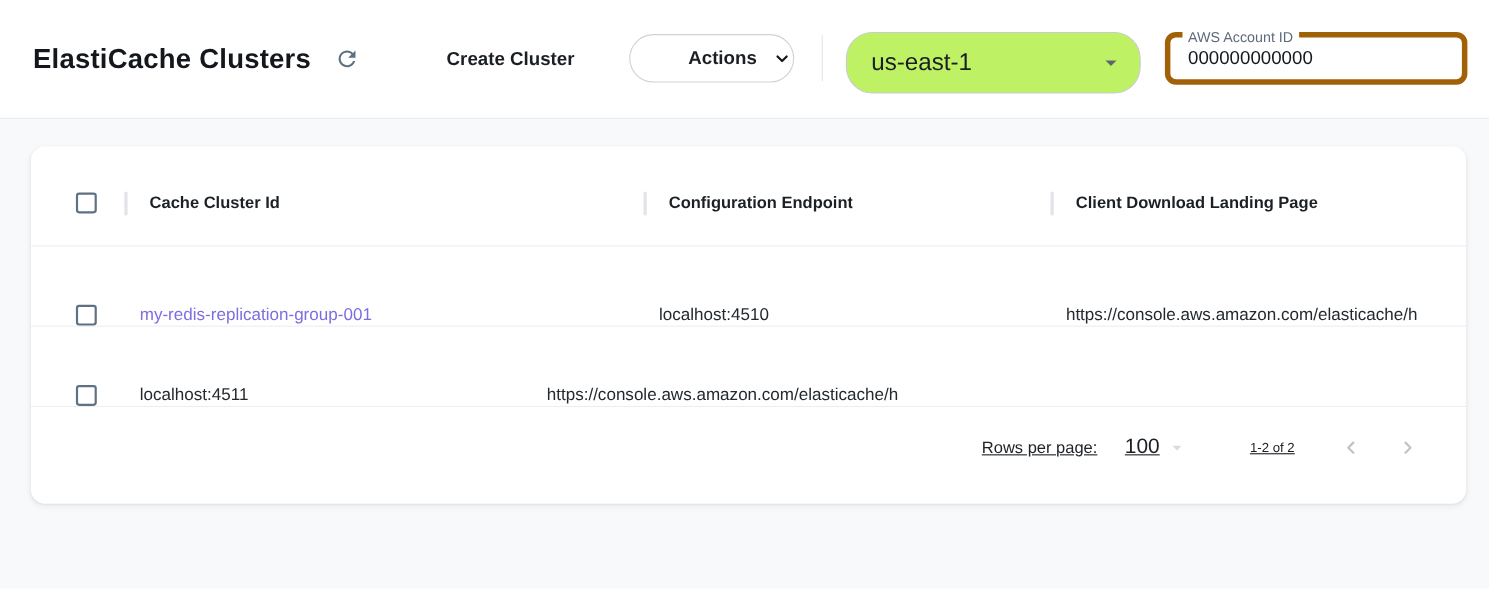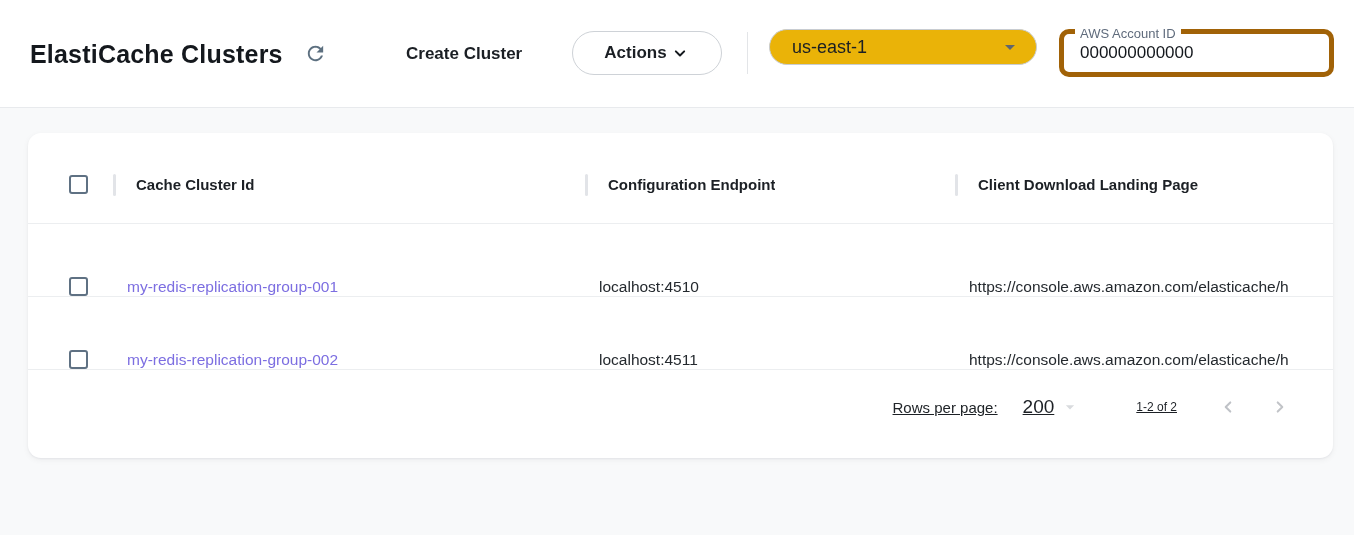--- a/index.html
+++ b/index.html
@@ -28,31 +28,31 @@
   }
   .text-btn {
     position: absolute; top: 50%; transform: translateY(-50%);
     background: transparent; border: none; cursor: pointer;
     font-family: inherit; font-size: 17px; font-weight: 700; color: #1b1f24;
   }
   .create-btn { left: 406px; }
   .actions-btn {
     position: absolute; left: 572px; top: 31px; width: 150px; height: 44px;
     background: #fff; border: 1px solid #ced2d7; border-radius: 22px;
-    display: flex; align-items: center; justify-content: center; gap: 3px;
+    display: flex; align-items: center; justify-content: flex-end; gap: 13px;
     font-family: inherit; font-size: 17px; font-weight: 700; color: #1b1f24; cursor: pointer;
   }
   .topbar-divider {
     position: absolute; left: 747px; top: 32px; width: 1px; height: 42px; background: #e3e5e8;
   }
   .region-select {
-    position: absolute; left: 769px; top: 29px; width: 268px; height: 36px;
-    background: #eab308; border: 1px solid #c8ccd1; border-radius: 24px;
+    position: absolute; left: 769px; top: 29px; width: 268px; height: 56px;
+    background: #bef264; border: 1px solid #c8ccd1; border-radius: 24px;
     display: flex; align-items: center; padding-left: 22px; cursor: pointer;
-    font-size: 18px; color: #1b1f24;
+    font-size: 22px; color: #1b1f24;
   }
   .region-select .arrow { position: absolute; right: 14px; top: 50%; transform: translateY(-50%); display: flex; }
   .account-box {
     position: absolute; left: 1059px; top: 29px; width: 275px; height: 48px;
     background: #fff; border: 5px solid #a16207; border-radius: 10px;
   }
   .account-label {
     position: absolute; left: 11px; top: -9px; padding: 0 5px;
     background: #fff; font-size: 13px; color: #5f6b7c; line-height: 17px;
   }
@@ -180,31 +180,28 @@
       <a class="cluster-link">my-redis-replication-group-001</a>
     </div>
     <div class="dcell col-2">localhost:4510</div>
     <div class="dcell col-3">https://console.aws.amazon.com/elasticache/h</div>
   </div>
 
   <div class="trow">
     <div class="cell-cb">
       <span class="checkbox"></span>
     </div>
-    <div class="dcell col-1">
-      <a class="cluster-link">my-redis-replication-group-002</a>
-    </div>
     <div class="dcell col-2">localhost:4511</div>
     <div class="dcell col-3">https://console.aws.amazon.com/elasticache/h</div>
   </div>
 
   <div class="tfoot">
     <span class="pg-label">Rows per page:</span>
     <span class="pg-size">
-      <span>200</span>
+      <span>100</span>
       <span class="arrow">
         <svg width="20" height="20" viewBox="0 0 24 24" fill="#d9dbde">
             <path d="M7 10l5 5 5-5z"></path>
           </svg>
       </span>
     </span>
     <span class="pg-range">1-2 of 2</span>
     <button class="pg-btn pg-prev">
       <span style="display:flex;">
         <svg width="22" height="22" viewBox="0 0 24 24" fill="none" stroke="#bfc2c7" stroke-width="2.2" stroke-linecap="round" stroke-linejoin="round">

